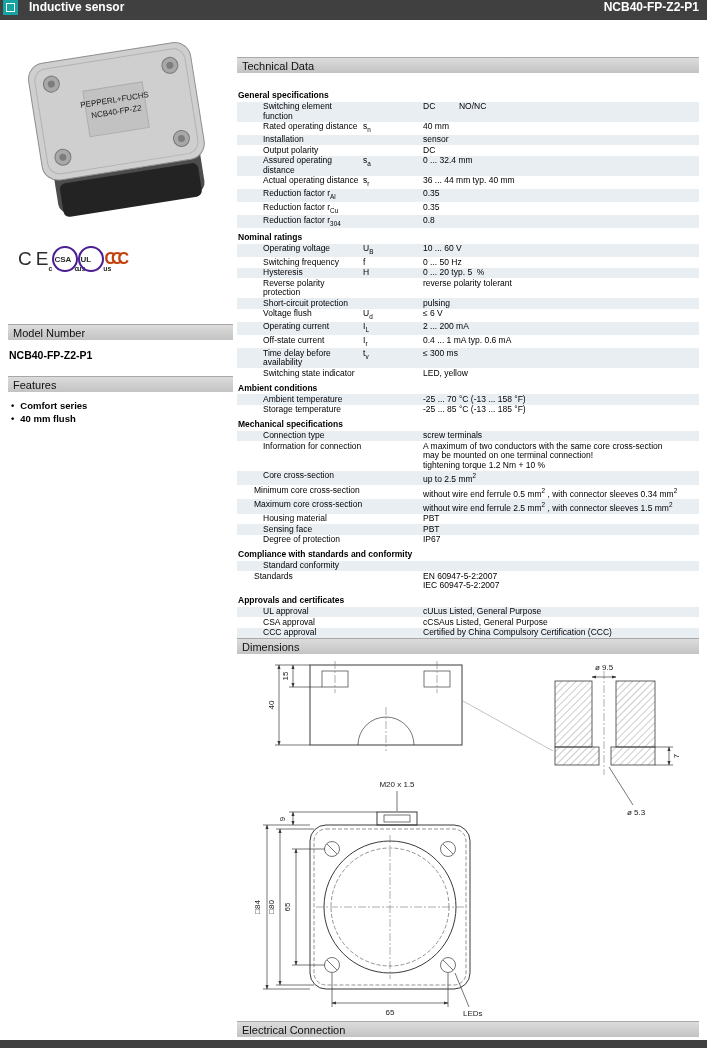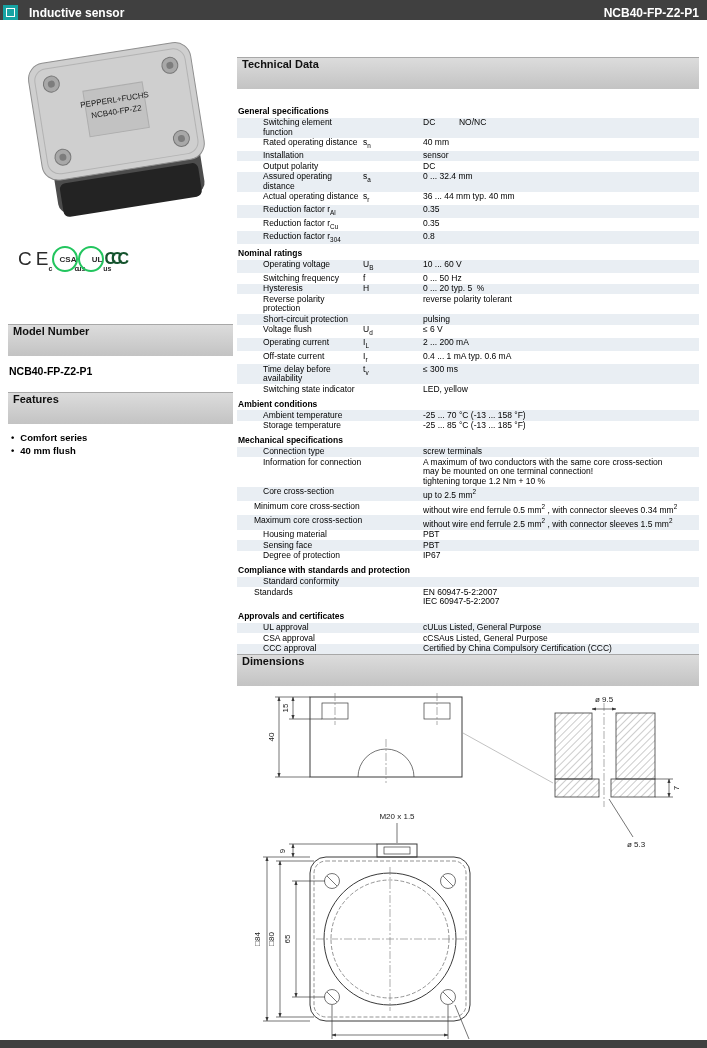--- a/index.html
+++ b/index.html
@@ -1,38 +1,38 @@
 <!DOCTYPE html>
 <html><head>
 <meta charset="utf-8">
 <style>
   *{box-sizing:border-box;margin:0;padding:0}
   html,body{background:#fff}
   body{width:707px;height:1048px;position:relative;font-family:"Liberation Sans","DejaVu Sans",sans-serif;color:#000}
   .page{position:absolute;inset:0;width:707px;height:1048px;background:#fff;overflow:hidden}
 
   
-  .topbar{position:absolute;top:0;left:0;width:707px;height:20px;background:#404040;display:flex;align-items:flex-end;color:#fff}
+  .topbar{position:absolute;top:0;left:0;width:707px;height:20px;background:#404040;display:flex;align-items:flex-start;color:#fff}
   .logo-cube{width:15px;height:15px;background:#17a3a3;position:relative;margin-left:3px;flex:0 0 auto}
   .logo-cube::after{content:"";position:absolute;inset:3px;border:1.5px solid #fff}
   .topbar-left{margin-left:11px;font-weight:bold;font-size:12px}
   .topbar-right{margin-left:auto;margin-right:8px;font-weight:bold;font-size:12px}
 
   
-  .bar{height:32px;background:linear-gradient(#dcdcdc,#c3c3c3);border-top:1px solid #a8a8a8;display:flex;align-items:flex-start;font-weight:bold;font-size:11px;padding-left:5px;color:#111}
+  .bar{height:16px;background:linear-gradient(#dcdcdc,#c3c3c3);border-top:1px solid #a8a8a8;display:flex;align-items:center;font-weight:normal;font-size:11px;padding-left:5px;color:#111}
 
   
   .left-col{position:absolute;left:8px;top:24px;width:225px}
   .photo{height:212px;position:relative}
   .certs{display:flex;align-items:center;height:34px;margin:6px 0 0 10px}
   .ce{font-size:19px;letter-spacing:4px;color:#2b2b2b}
-  .roundmark{width:26px;height:26px;border:2px solid #22c55e;border-radius:50%;display:flex;align-items:center;justify-content:flex-end;font-size:8px;font-weight:bold;color:#2b2b2b;position:relative}
+  .roundmark{width:26px;height:26px;border:2px solid #4c1d95;border-radius:50%;display:flex;align-items:center;justify-content:flex-start;font-size:8px;font-weight:bold;color:#2b2b2b;position:relative}
   .roundmark .tiny-l{position:absolute;left:-6px;bottom:-2px;font-size:7px;font-weight:bold}
   .roundmark .tiny-r{position:absolute;right:-9px;bottom:-2px;font-size:7px;font-weight:bold}
-  .ccc{font-size:16px;font-weight:bold;letter-spacing:-5px;color:#14532d;padding-right:6px}
+  .ccc{font-size:16px;font-weight:bold;letter-spacing:-5px;color:#c2410c;padding-right:6px}
   .bar.model{margin-top:48px}
   .model-number{font-weight:bold;font-size:10.5px;margin:9px 0 15px 1px}
   .features-list{list-style:none;margin:8px 0 8px 3px}
   .features-list li{font-weight:bold;font-size:9.5px;margin:2px 0}
   .features-list li::before{content:"•";margin-right:6px}
 
   
   .right-col{position:absolute;left:237px;top:57px;width:462px}
   .tdtable{font-size:8.5px;line-height:9.5px;margin-top:16px}
   .td-sec{font-weight:bold;padding:2px 0 1px 1px;margin-top:3px}
@@ -328,21 +328,21 @@
             <div>PBT</div>
           </div>
         </div>
         <div class="td-row">
           <div class="c-label">Degree of protection</div>
           <div class="c-sym"></div>
           <div class="c-val">
             <div>IP67</div>
           </div>
         </div>
-        <div class="td-sec">Compliance with standards and protection</div>
+        <div class="td-sec">Compliance with standards and conformity</div>
         <div class="td-row shade">
           <div class="c-label">Standard conformity</div>
           <div class="c-sym"></div>
           <div class="c-val">
             <div></div>
           </div>
         </div>
         <div class="td-row ind">
           <div class="c-label">Standards</div>
           <div class="c-sym"></div>

